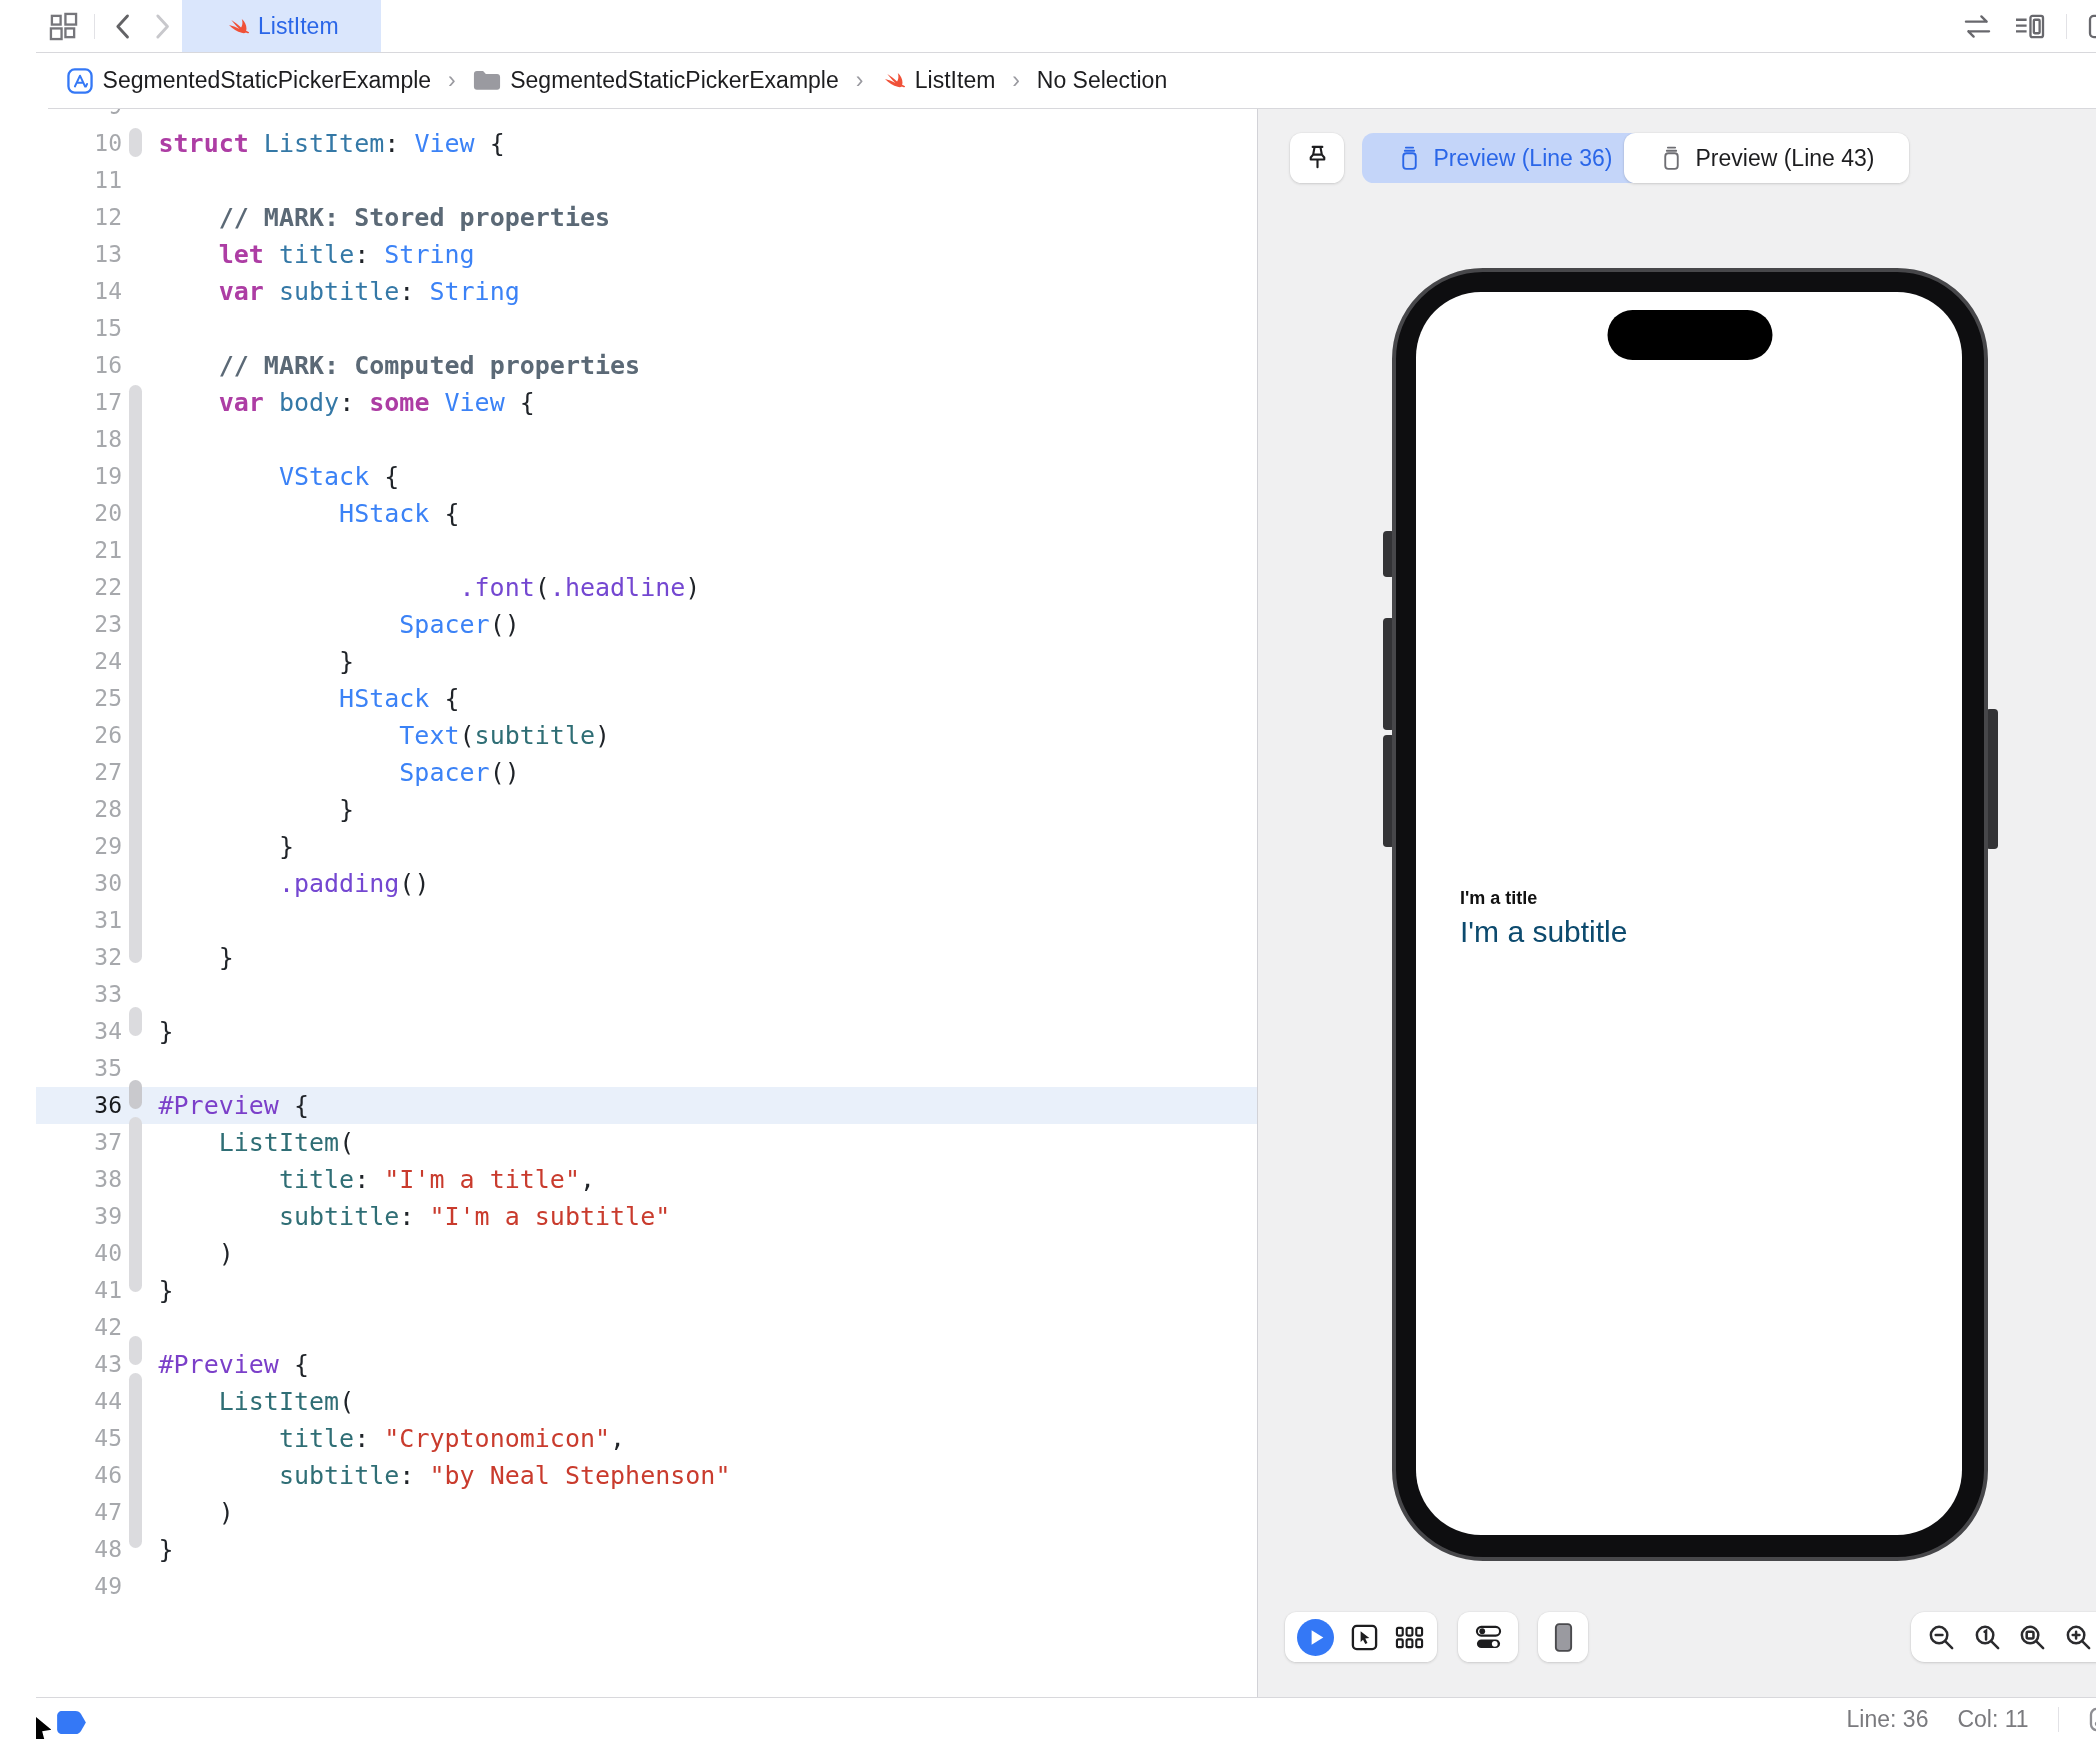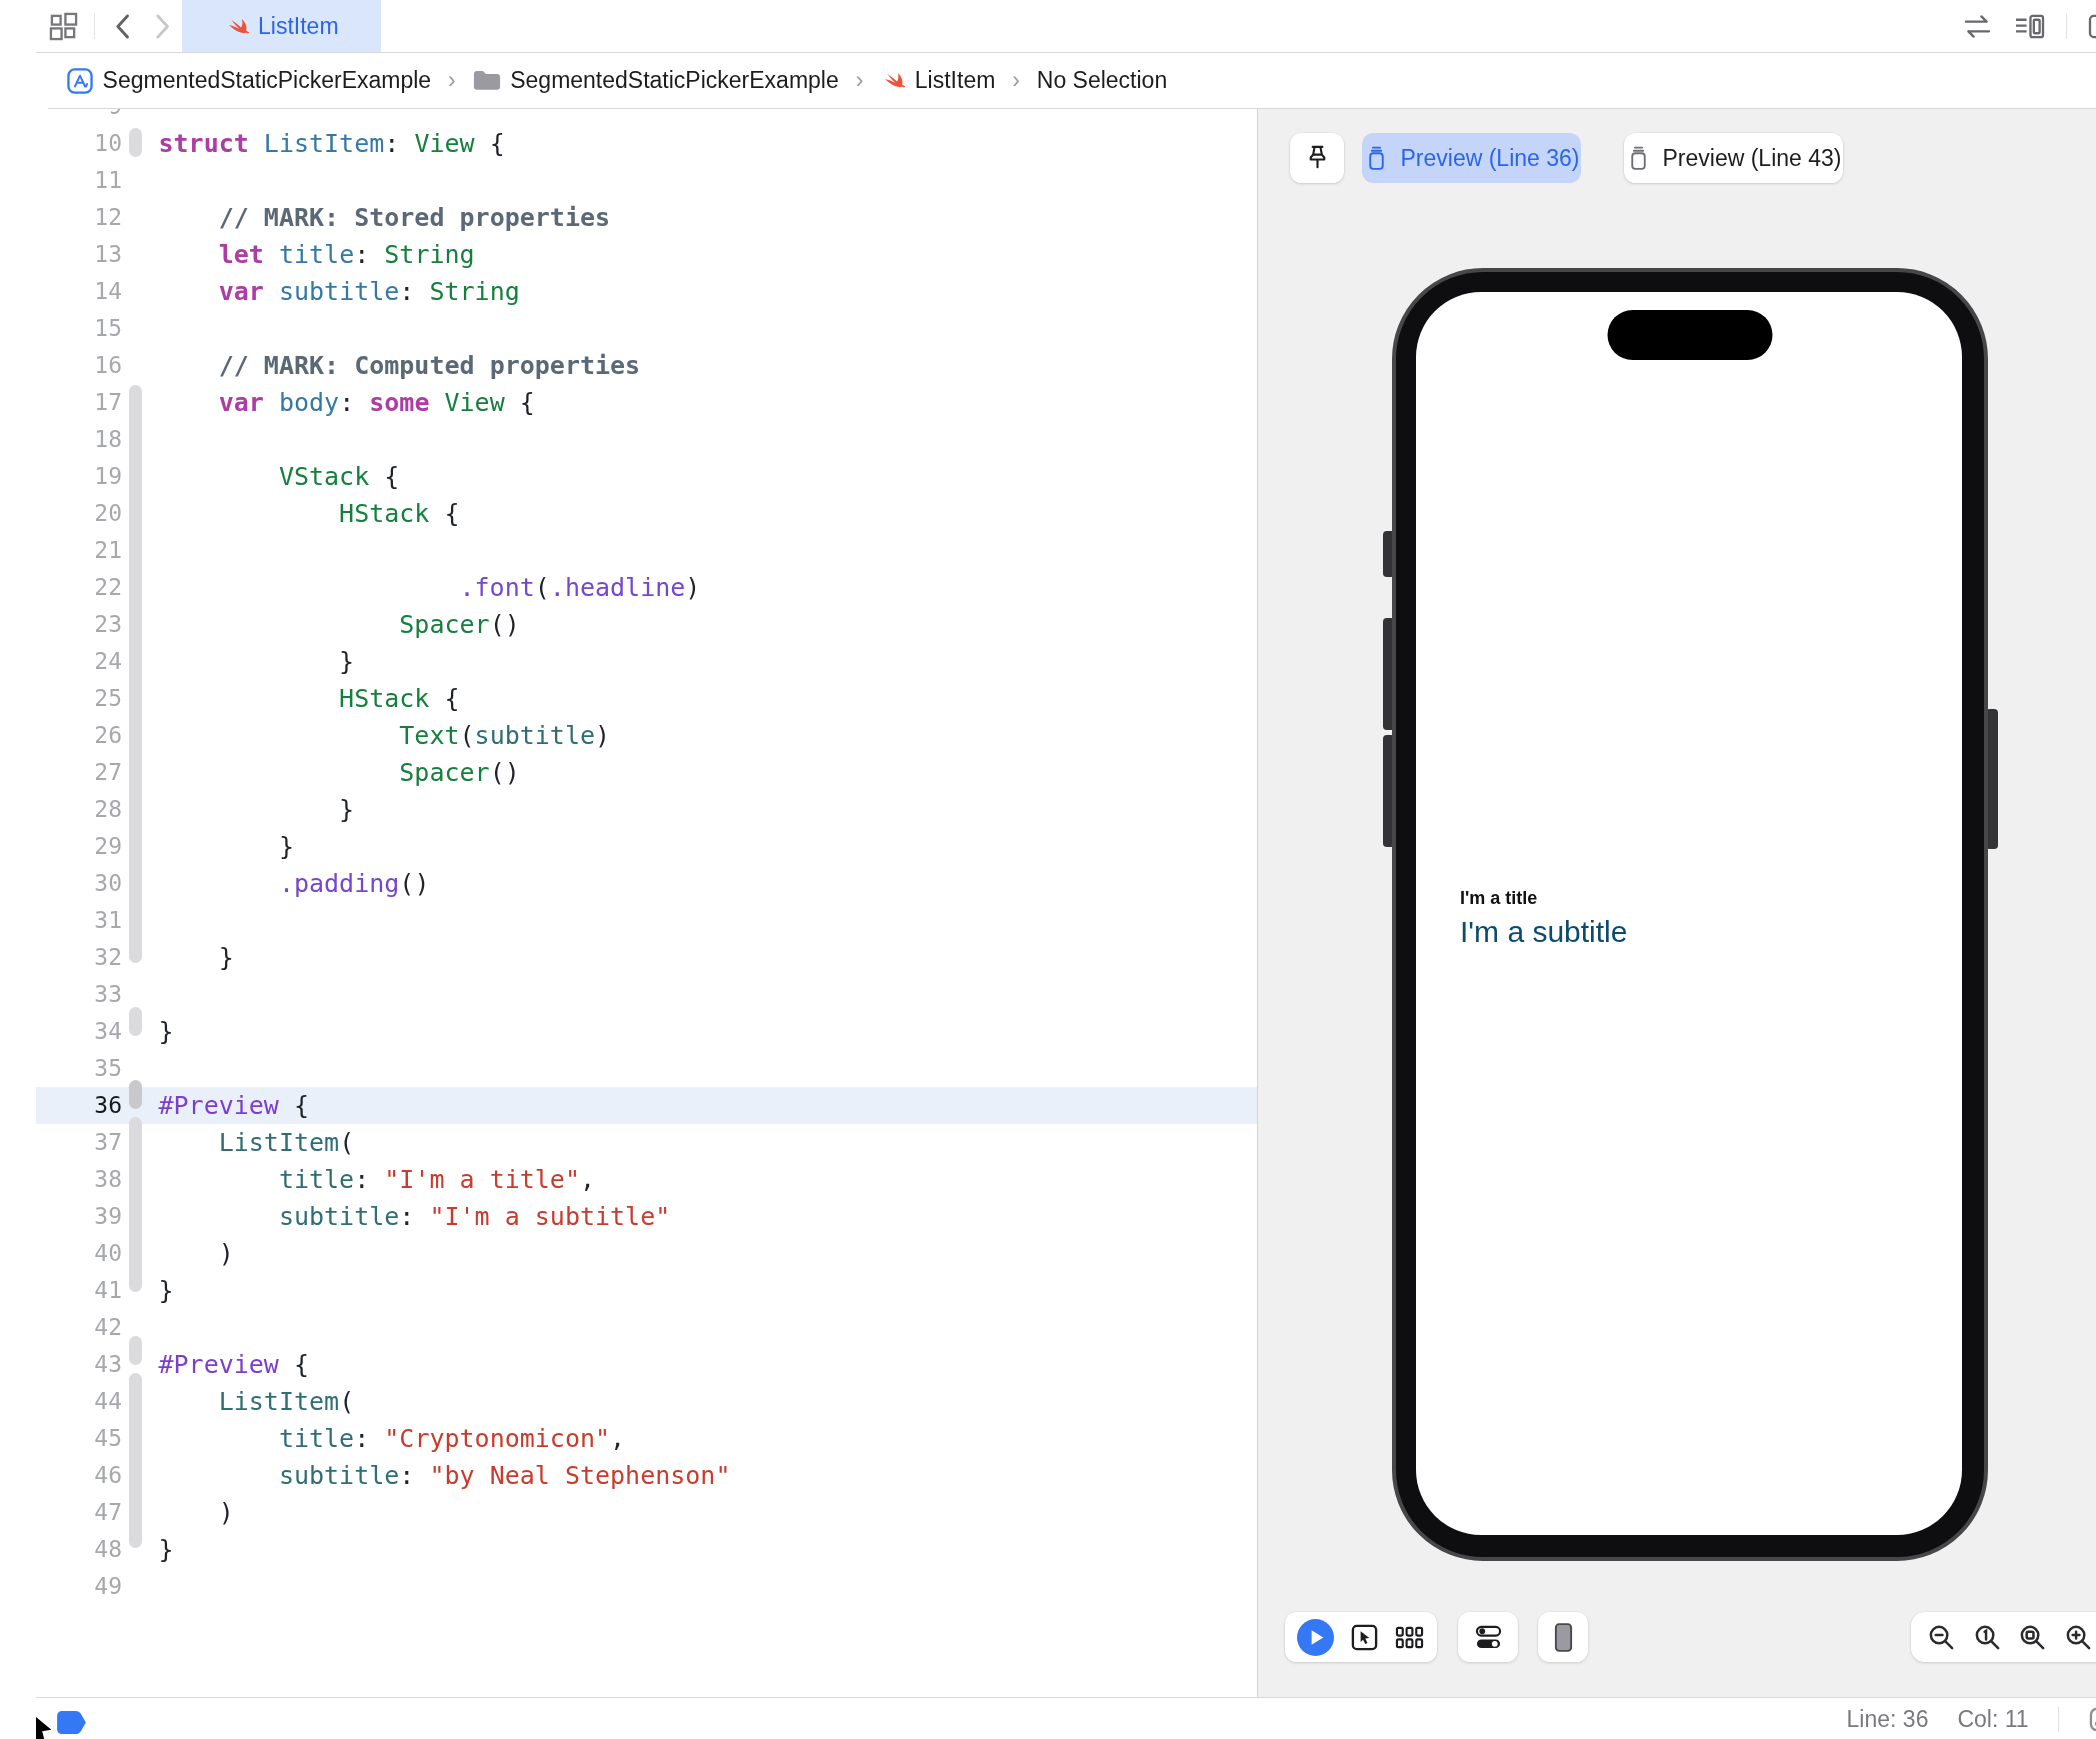--- a/index.html
+++ b/index.html
@@ -30,36 +30,36 @@
              font-family:"DejaVu Sans Mono",monospace;font-size:25px;}
   .code-line.sel{background:#E9F0FA;}
   .ln{width:86px;text-align:right;color:#A6A8AC;font-size:23px;flex:none;}
   .sel .ln{color:#17191C;}
   .rb{width:12.5px;margin-left:6.7px;flex:none;}
   .codeseg{margin-left:17.3px;}
   .ribbon{position:absolute;left:93px;width:12.5px;border-radius:6.7px;background:#DBDBDE;}
   .ribbon.dark{background:#C9C9CD;}
   .tk-k{color:#AD3DA4;font-weight:bold;}
   .tk-d{color:#3478A6;}
-  .tk-t{color:#15803d;}
+  .tk-t{color:#3b82f6;}
   .tk-m{color:#7447D1;}
   .tk-v{color:#2F6E75;}
   .tk-s{color:#C93B2D;}
   .tk-c{color:#5B6976;font-weight:bold;}
   .tk-x{color:#7B3FC9;}
   .tk-p{color:#1F2328;}
 
   .divider{position:absolute;left:1221px;top:109px;width:1px;height:1588px;background:#D2D2D7;}
 
   
   .canvas{position:absolute;left:1222px;top:109px;width:874px;height:1588px;background:#F0F0F1;}
   .icon-btn{position:absolute;background:#fff;border-radius:11.5px;display:flex;align-items:center;
             justify-content:center;box-shadow:0 1px 2.9px rgba(0,0,0,.14),0 0 0 0.5px rgba(0,0,0,.04);}
   .pill{position:absolute;height:50px;border-radius:11.5px;display:flex;align-items:center;gap:11.5px;
-        padding:0 2px;font-size:23px;}
+        padding:0 35px;font-size:23px;}
   .pill.active{background:#C4D5F9;color:#2A66E8;}
   .pill.inactive{background:#fff;color:#1d1d1f;
                  box-shadow:0 1px 2.9px rgba(0,0,0,.14),0 0 0 0.5px rgba(0,0,0,.04);}
 
   
   .phone{position:absolute;left:134px;top:159px;width:596px;height:1293px;background:#0E0E10;
          border:4.8px solid #47474A;border-radius:91px;box-sizing:border-box;z-index:2;}
   .phone-btn{position:absolute;background:#333336;border-radius:3.8px;z-index:1;}
   .screen{position:absolute;left:20px;top:20px;width:546px;height:1243px;background:#fff;border-radius:65px;}
   .island{position:absolute;left:50%;top:38px;transform:translateX(-50%);width:165px;height:50px;

